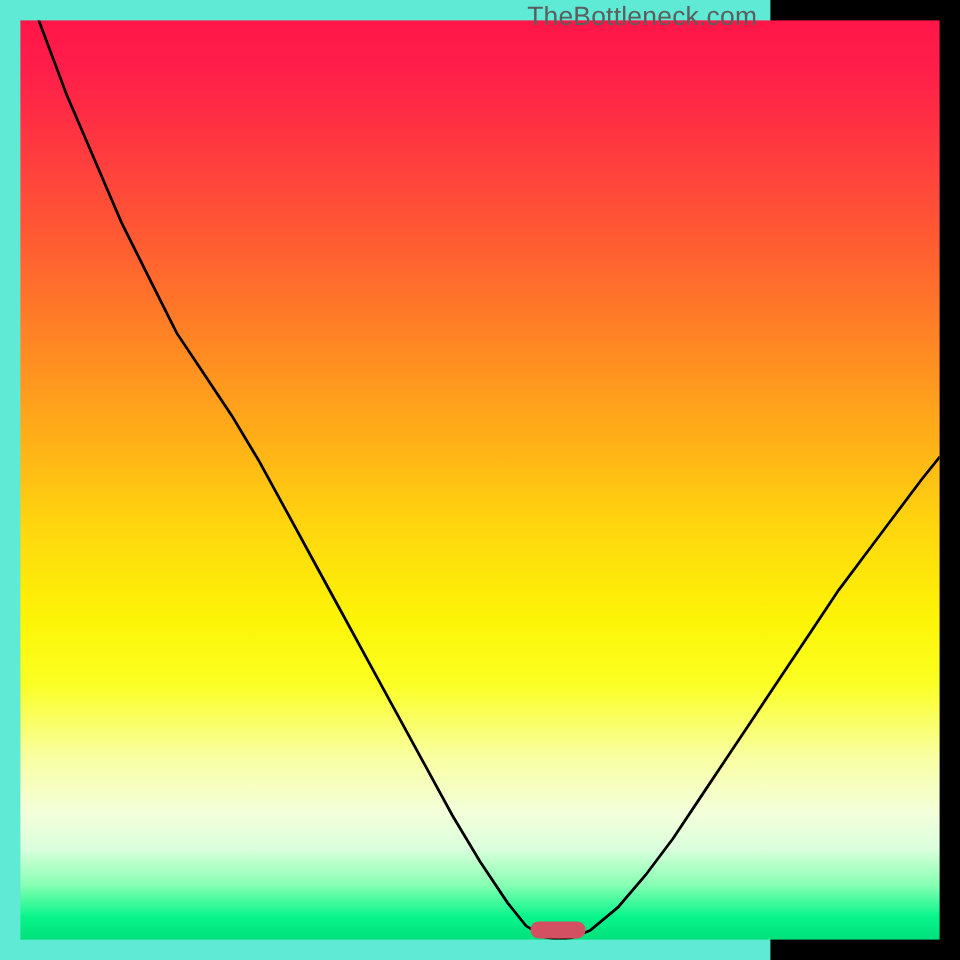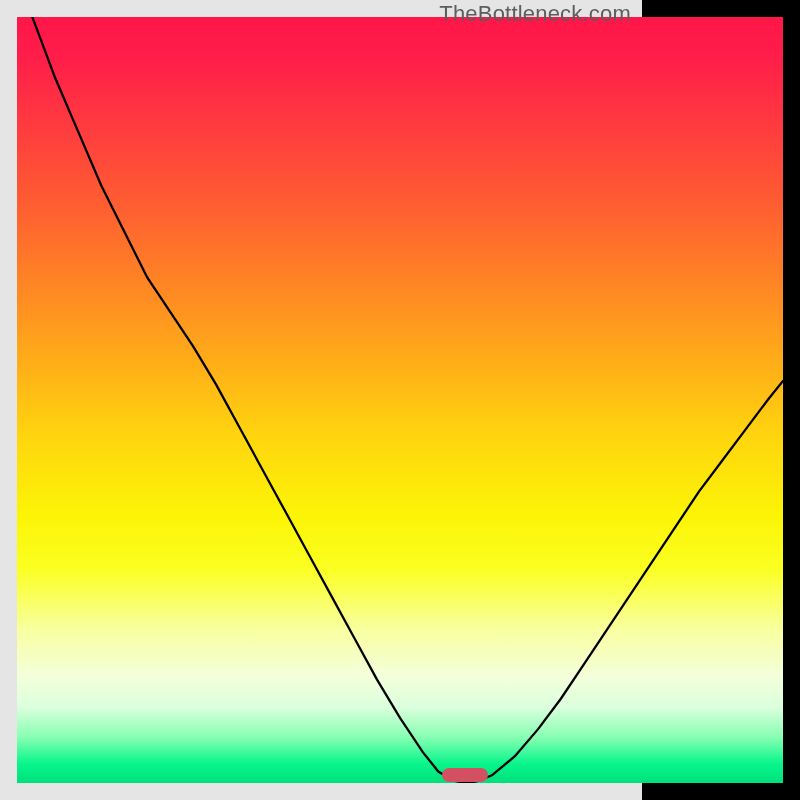--- a/index.html
+++ b/index.html
@@ -7,21 +7,21 @@
     padding: 0;
     width: 800px;
     height: 800px;
     background: #000;
     position: relative;
     font-family: Arial, Helvetica, sans-serif;
   }
   .outer {
     width: 642px;
     height: 800px;
-    background: #e5e5e5;
+    background: #5eead4;
     position: relative;
   }
   .plot {
     position: absolute;
     left: 17px;
     top: 17px;
     width: 766px;
     height: 766px;
   }
   .gradient {

